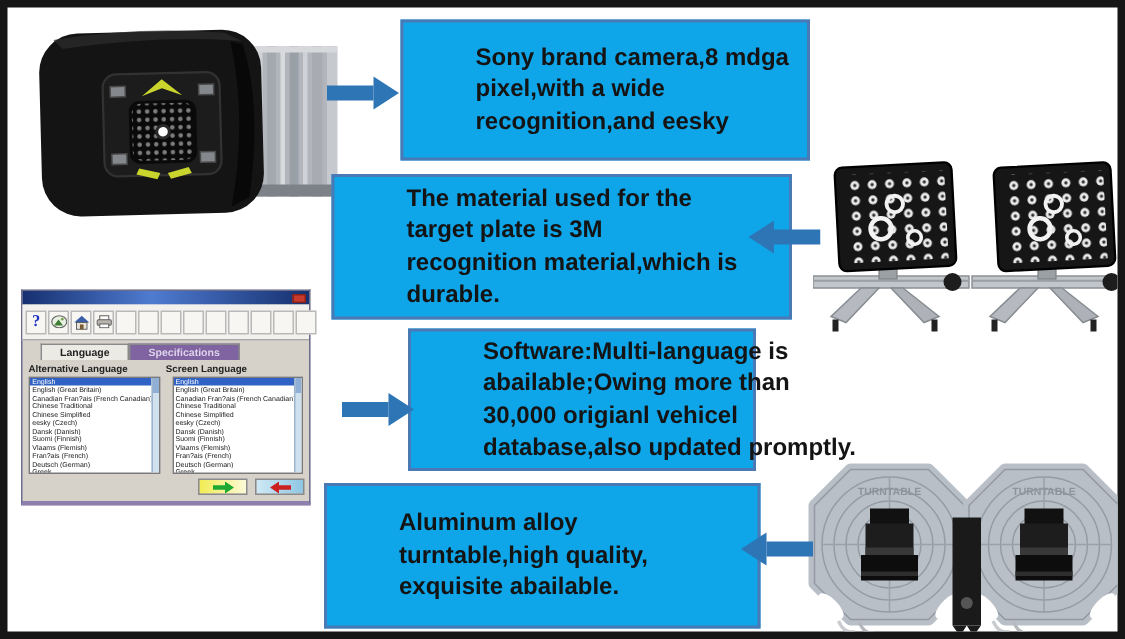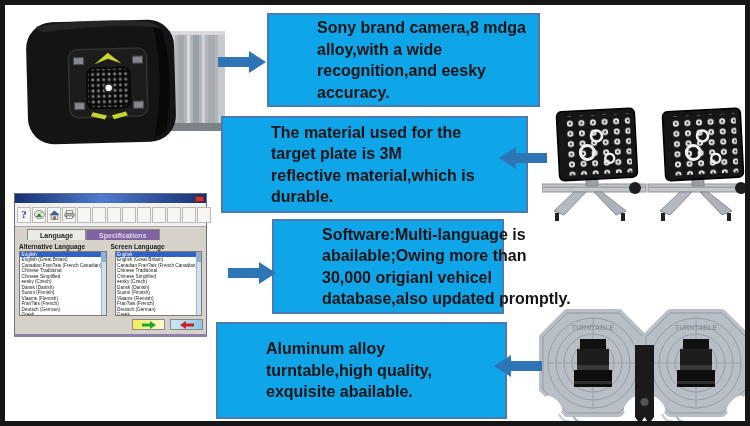--- a/index.html
+++ b/index.html
@@ -285,30 +285,29 @@
         <rect x="98" y="38" width="19" height="72" fill="#1a1a1a"></rect>
         <polygon points="98,110 103,117 107.5,110 112,117 117,110" fill="#1a1a1a"></polygon>
         <circle cx="107.5" cy="95" r="4" fill="#555"></circle>
       </g>
     </svg>
   </div>
 
   <div class="callout" id="c1">
     <div>
         <span class="line">Sony brand camera,8 mdga</span>
-        <span class="line">alloy,with a wide</span>
+        <span class="line">pixel,with a wide</span>
         <span class="line">recognition,and eesky</span>
-        <span class="line">accuracy.</span>
       </div>
   </div>
   <div class="callout" id="c2">
     <div>
         <span class="line">The material used for the</span>
         <span class="line">target plate is 3M</span>
-        <span class="line">reflective material,which is</span>
+        <span class="line">recognition material,which is</span>
         <span class="line">durable.</span>
       </div>
   </div>
   <div class="callout" id="c3">
     <div>
         <span class="line">Software:Multi-language is</span>
         <span class="line">abailable;Owing more than</span>
         <span class="line">30,000 origianl vehicel</span>
         <span class="line">database,also updated promptly.</span>
       </div>

